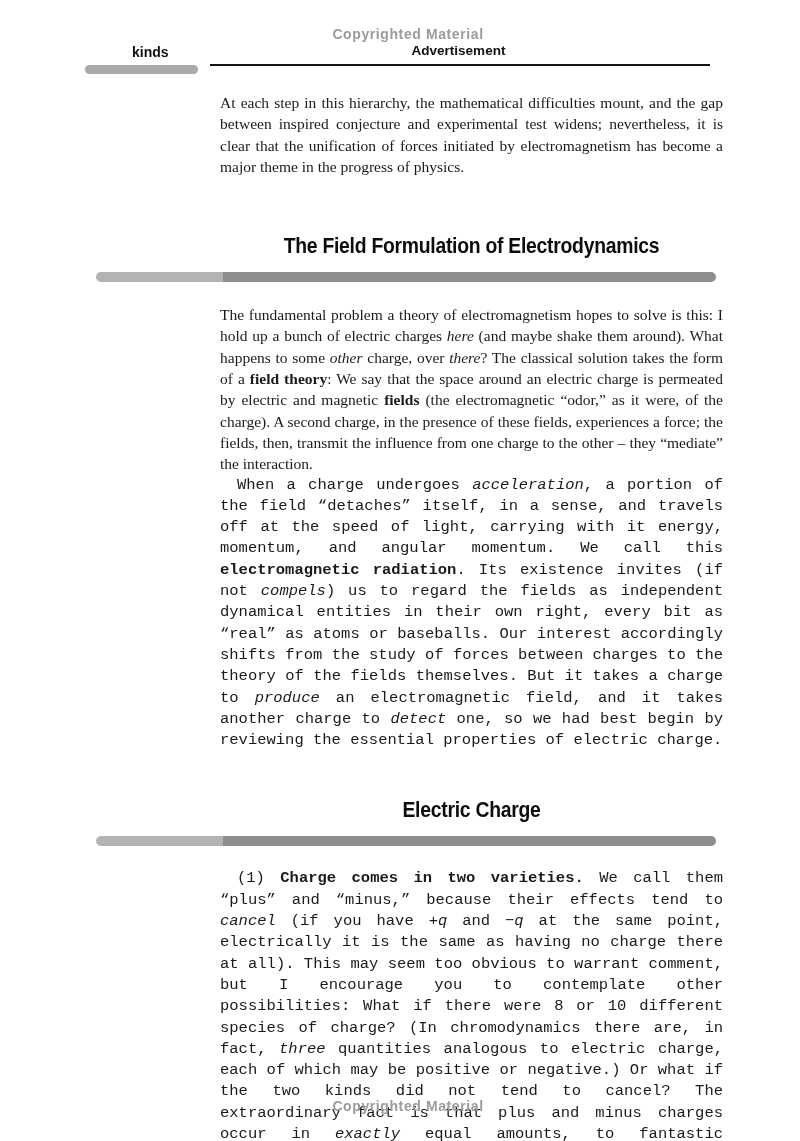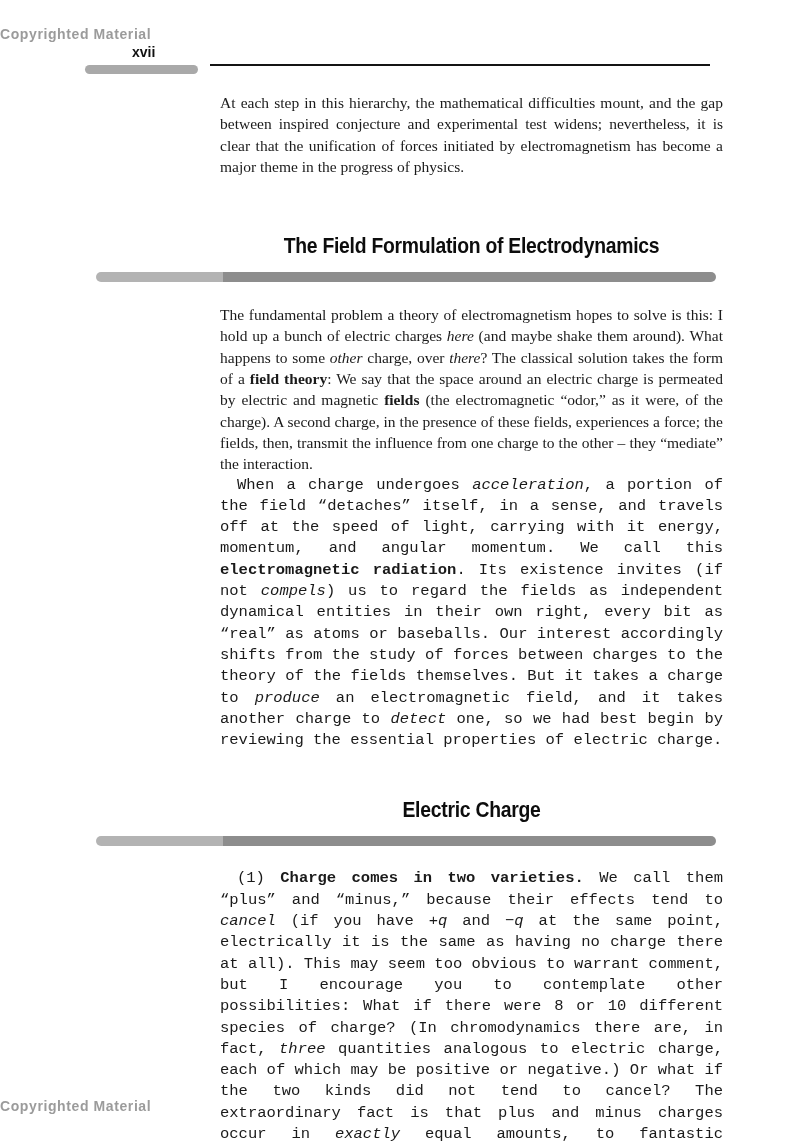--- a/index.html
+++ b/index.html
@@ -12,21 +12,22 @@
   }
   html,body{margin:0;padding:0;background:#fff;}
   .page{
     position:relative;
     width:800px;height:1141px;
     background:#ffffff;
     overflow:hidden;
     font-family:"Liberation Serif", serif;
   }
   .copyright{
-    position:absolute;left:0;right:0;
+    position:absolute;left:16px;right:0;
+    text-align:center;
     font-family:"Liberation Sans", sans-serif;
     font-weight:bold;font-size:14px;
     letter-spacing:0.6px;
     color:var(--copyright-gray);
   }
   .copyright.top{top:26px;}
   .copyright.bottom{top:1098px;}
   .page-number{
     position:absolute;left:132px;top:44px;
     font-family:"Liberation Sans", sans-serif;
@@ -75,21 +76,22 @@
   }
   em{font-style:italic;}
   strong{font-weight:bold;}
   sup{font-size:12px;line-height:0;}
 </style>
 </head>
 <body>
 
 <div class="page">
   <div class="copyright top">Copyrighted Material</div>
-  <div class="page-number">xvii</div>
+  <div class="page-number">kinds</div>
+  <div class="running-head">Advertisement</div>
   <div class="head-rule"></div>
   <div class="head-bar"></div>
 
   <main class="content" id="content">
       <section>
         <p><span>At each step in this hierarchy, the mathematical difficulties mount, and the gap between inspired conjecture and experimental test widens; nevertheless, it is clear that the unification of forces initiated by electromagnetism has become a major theme in the progress of physics.</span></p>
       </section>
       <section>
         <h2>The Field Formulation of Electrodynamics</h2>
         <div class="divider"></div>

